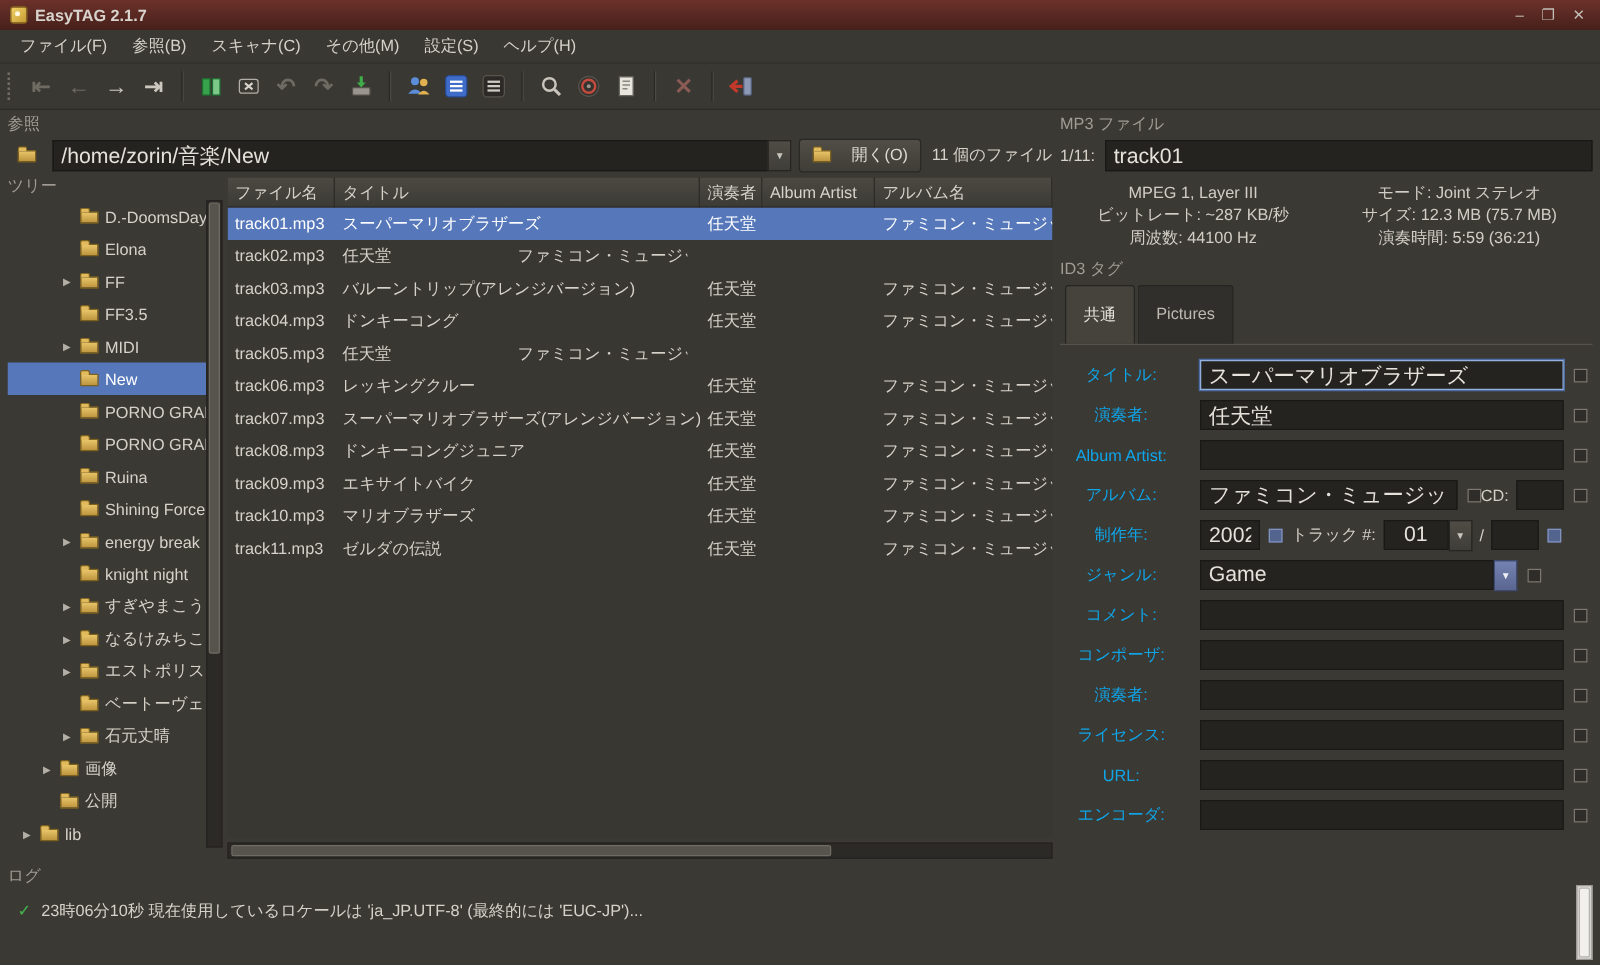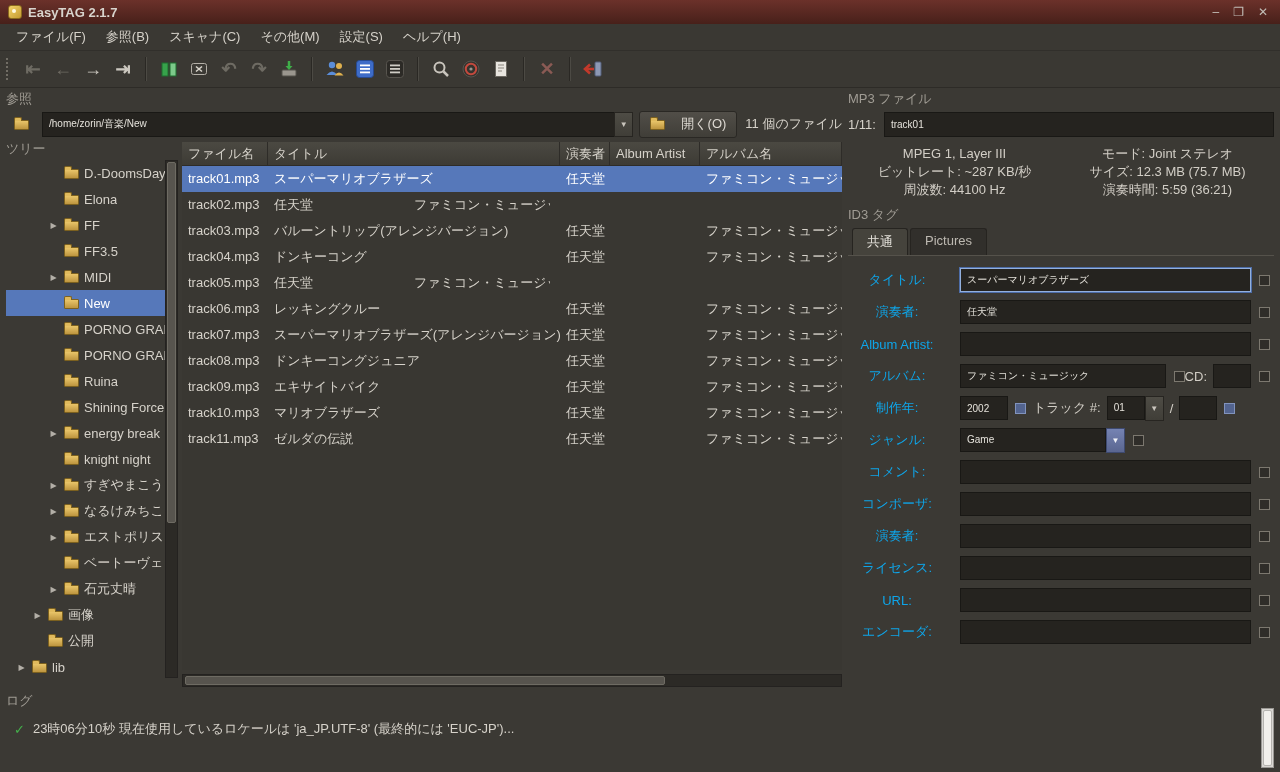--- a/index.html
+++ b/index.html
@@ -23,21 +23,21 @@
   .tb-btn{width:28px;height:28px;display:flex;align-items:center;justify-content:center;margin:0 1px;font-size:18px;font-weight:bold;background:none;border:none}
   .tb-sep{width:2px;height:24px;border-left:1px solid #2a2824;border-right:1px solid #4c4a44;margin:0 7px}
   .dim{color:#6e6b63}.lit{color:#ccc8c0}.dimred{color:#8a5a54}
 
   .frame-label{color:#a09c94;height:18px}
 
   
   .browse-frame{position:absolute;left:6px;top:90px;width:836px;height:52px}
   .browse-row{display:flex;align-items:center;gap:6px;height:28px;margin-top:2px}
   .icon-btn{width:30px;height:26px;display:flex;align-items:center;justify-content:center;background:none;border:none}
-  .entry{background:#25231f;border:1px solid #191815;color:#e5e2db;font-family:inherit;font-size:10px;padding:2px 6px;height:25px;outline:none}
+  .entry{background:#25231f;border:1px solid #191815;color:#e5e2db;font-family:inherit;font-size:17px;padding:2px 6px;height:25px;outline:none}
   .path-combo{flex:1;display:flex;height:25px}
   .path-combo .entry{flex:1;border-right:none;min-width:0}
   .arrow-btn{width:19px;height:25px;background:linear-gradient(#4e4c45,#403e38);border:1px solid #272521;color:#c9c5bd;font-size:8px;display:flex;align-items:center;justify-content:center;flex:none}
   .arrow-btn.blue{background:linear-gradient(#7583b3,#5a6690);border-color:#3e4a70;color:#eef0f6}
   .btn{display:flex;align-items:center;gap:16px;height:27px;padding:0 10px;background:linear-gradient(#514e48,#403e38);border:1px solid #2a2824;border-radius:3px;color:#dedad3;font-family:inherit;font-size:13px}
   .files-count{margin-left:2px;white-space:nowrap}
 
   .folder{position:relative;flex:none;width:15px;height:10px;margin-top:2px;background:linear-gradient(#e9c569,#bd953f);border:1px solid #7c611f;border-radius:1px}
   .folder::before{content:"";position:absolute;left:-1px;top:-4px;width:6px;height:3px;background:#e0ba5c;border:1px solid #7c611f;border-bottom:none;border-radius:2px 2px 0 0}
 
@@ -67,21 +67,21 @@
 
   
   .mp3-frame{position:absolute;left:848px;top:90px;width:426px;height:114px}
   .mp3-row{display:flex;align-items:center;gap:8px;margin-top:4px}
   .mp3-row .entry{flex:1;min-width:0}
   .mp3-info{display:flex;margin-top:8px}
   .mp3-col{width:50%;text-align:center;line-height:18px;color:#d2cec6}
 
   .id3-frame{position:absolute;left:848px;top:206px;width:426px;height:460px}
   .tabs{display:flex;margin-top:4px;border-bottom:1px solid #55524b;padding-left:4px}
-  .tab{padding:4px 14px;background:#312f2b;border:1px solid #262420;border-bottom:none;border-radius:3px 3px 0 0;margin-right:2px;color:#bdb9b1}
+  .tab{padding:14px 14px;background:#312f2b;border:1px solid #262420;border-bottom:none;border-radius:3px 3px 0 0;margin-right:2px;color:#bdb9b1}
   .tab.active{background:#45433c;color:#e5e2db}
   .fields{margin-top:8px}
   .tag-row{display:flex;align-items:center;height:32px;padding-right:4px}
   .tag-label{width:112px;text-align:center;padding-right:14px;flex:none;color:#0ea5e9;white-space:nowrap;overflow:hidden}
   .tag-row .entry{height:24px}
   .grow{flex:1;min-width:0}
   .cb{width:11px;height:11px;background:#2f2d29;border:1px solid #7c786f;flex:none;margin-left:8px}
   .mini{width:11px;height:11px;background:#53648f;border:1px solid #8193bd;flex:none;margin:0 7px}
   .inline-label{color:#d2cec6;white-space:nowrap;padding-right:6px}
   .slash{padding:0 6px}
@@ -467,21 +467,21 @@
       <span class="inline-label" style="margin-left:0">CD:</span>
       <input class="entry" style="width: 38px;" value="">
       <span class="cb"></span>
     </div>
     <div class="tag-row">
       <span class="tag-label">制作年:</span>
       <input class="entry" style="width: 48px;" value="2002">
       <span class="mini"></span>
       <span class="inline-label">トラック #:</span>
       <span class="combo">
-        <input class="entry" style="width: 38px;" value="01">
+        <input class="entry" style="width: 52px; text-align: center;" value="01">
         <span class="arrow-btn">▼</span>
       </span>
       <span class="slash">/</span>
       <input class="entry" style="width: 38px;" value="">
       <span class="mini"></span>
     </div>
     <div class="tag-row">
       <span class="tag-label">ジャンル:</span>
       <span class="combo grow" style="display:flex">
         <input class="entry grow" value="Game" style="">

